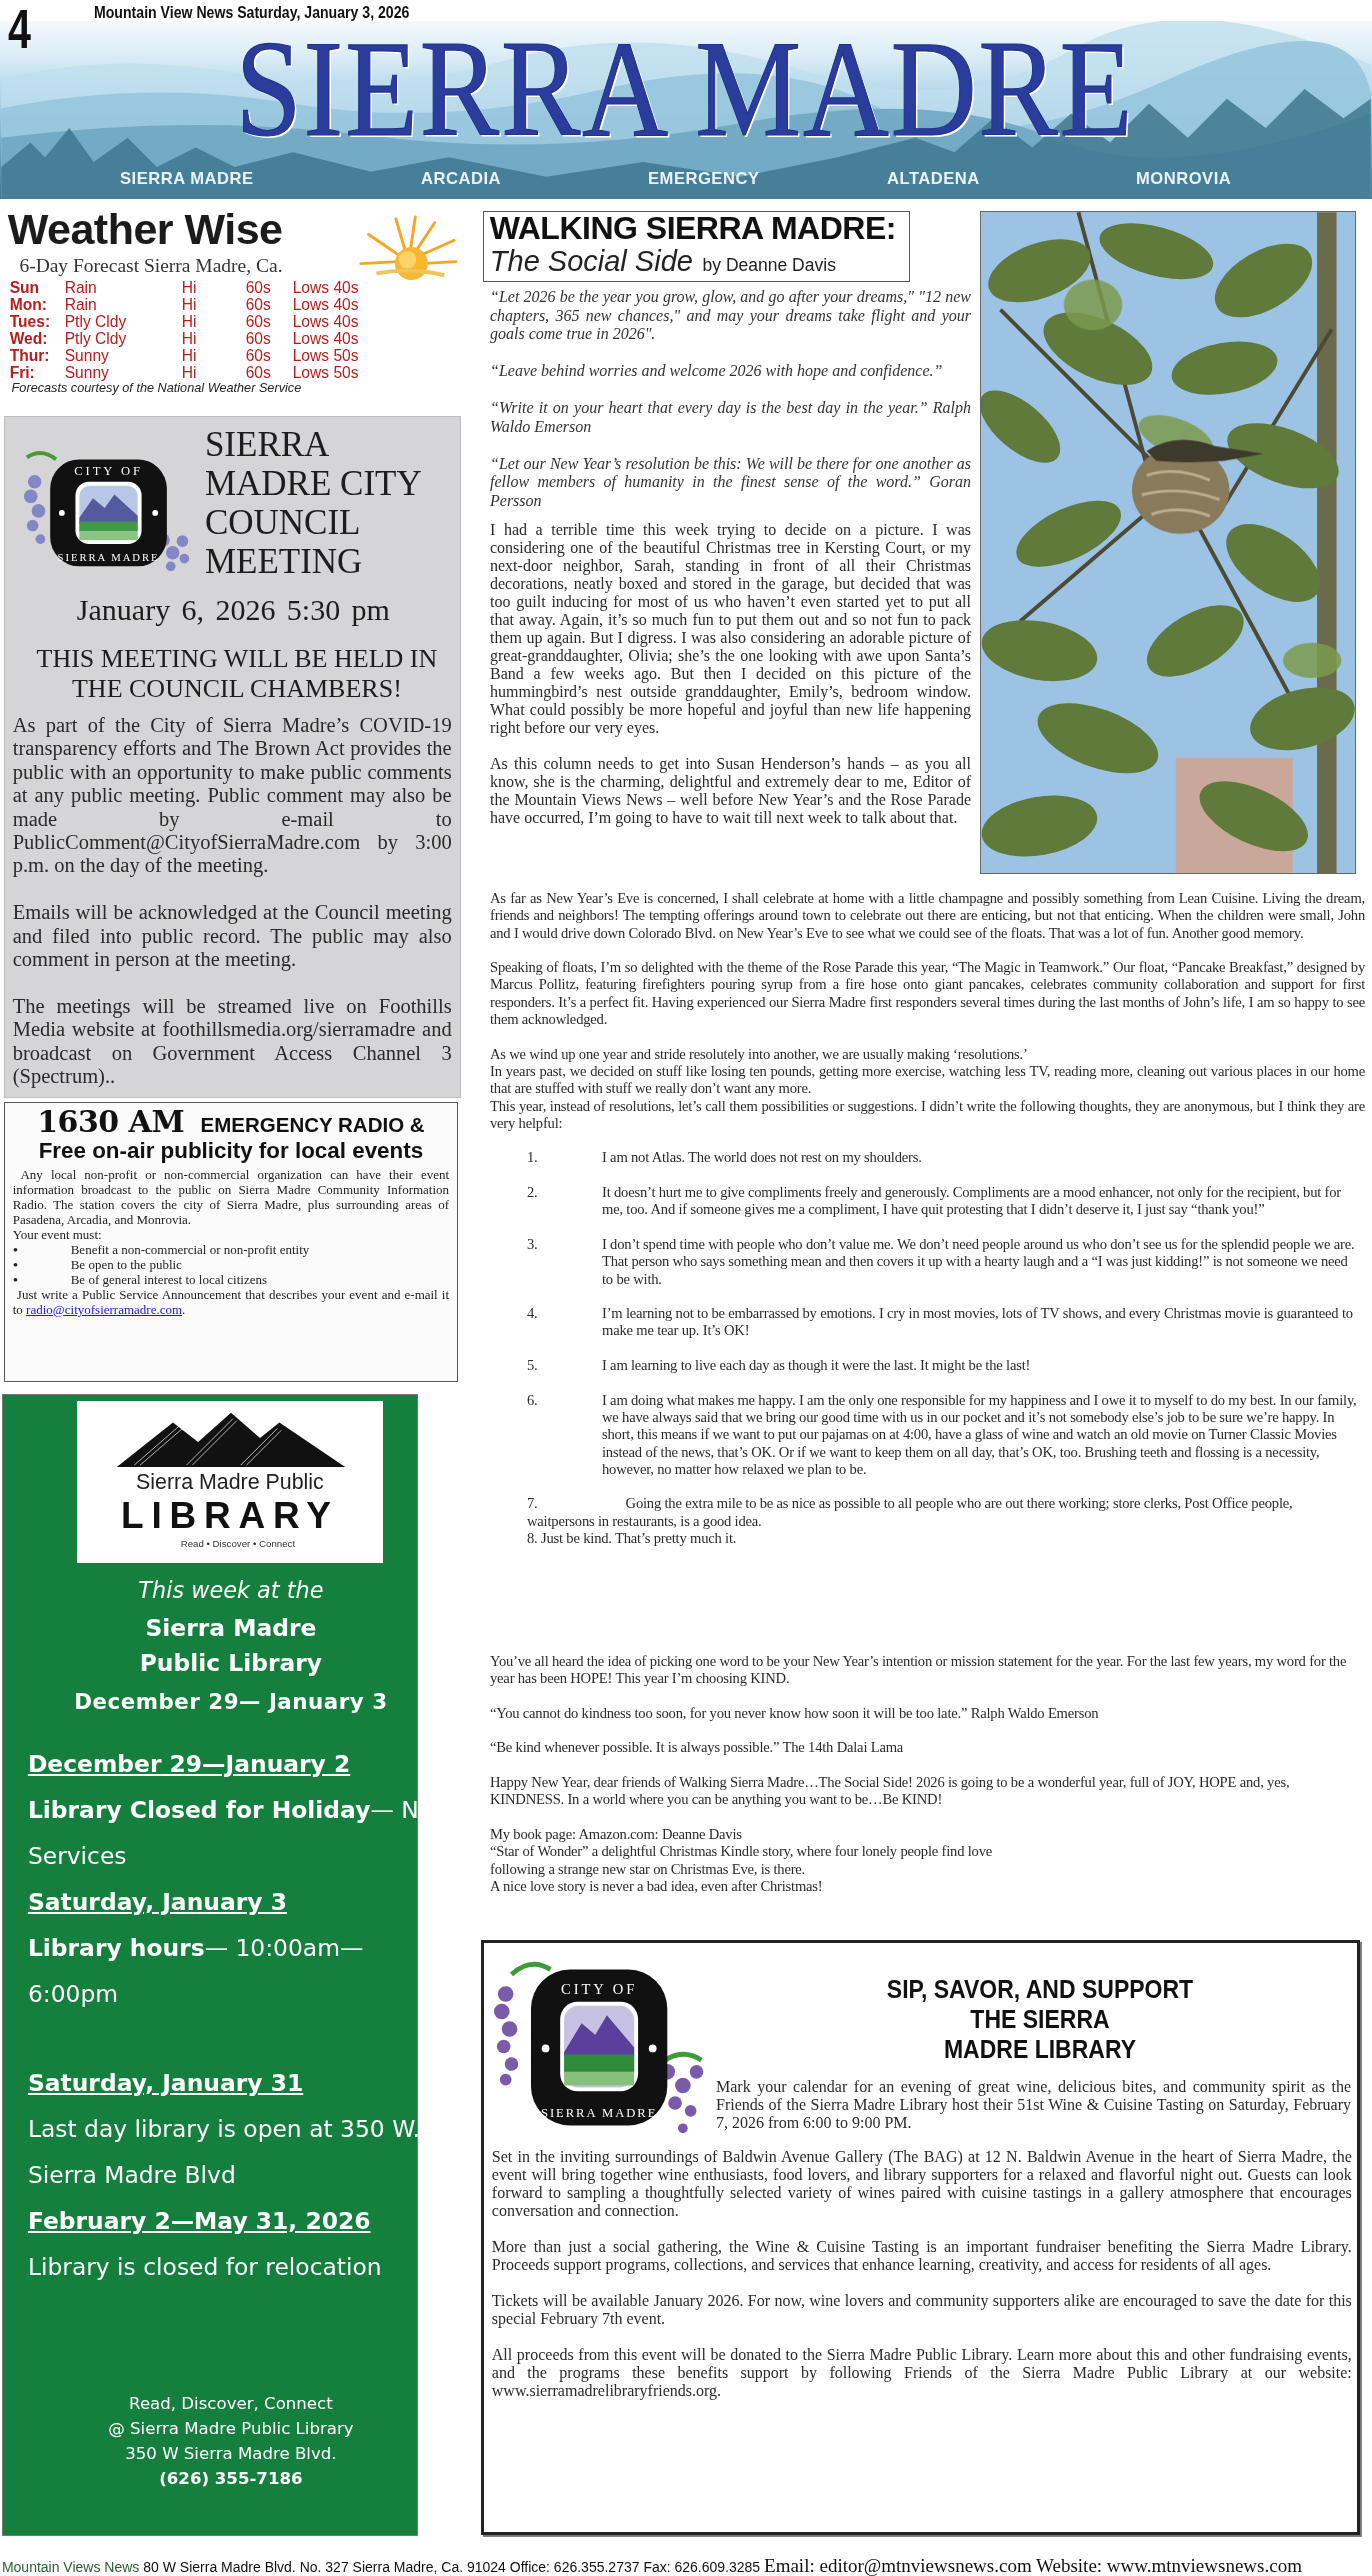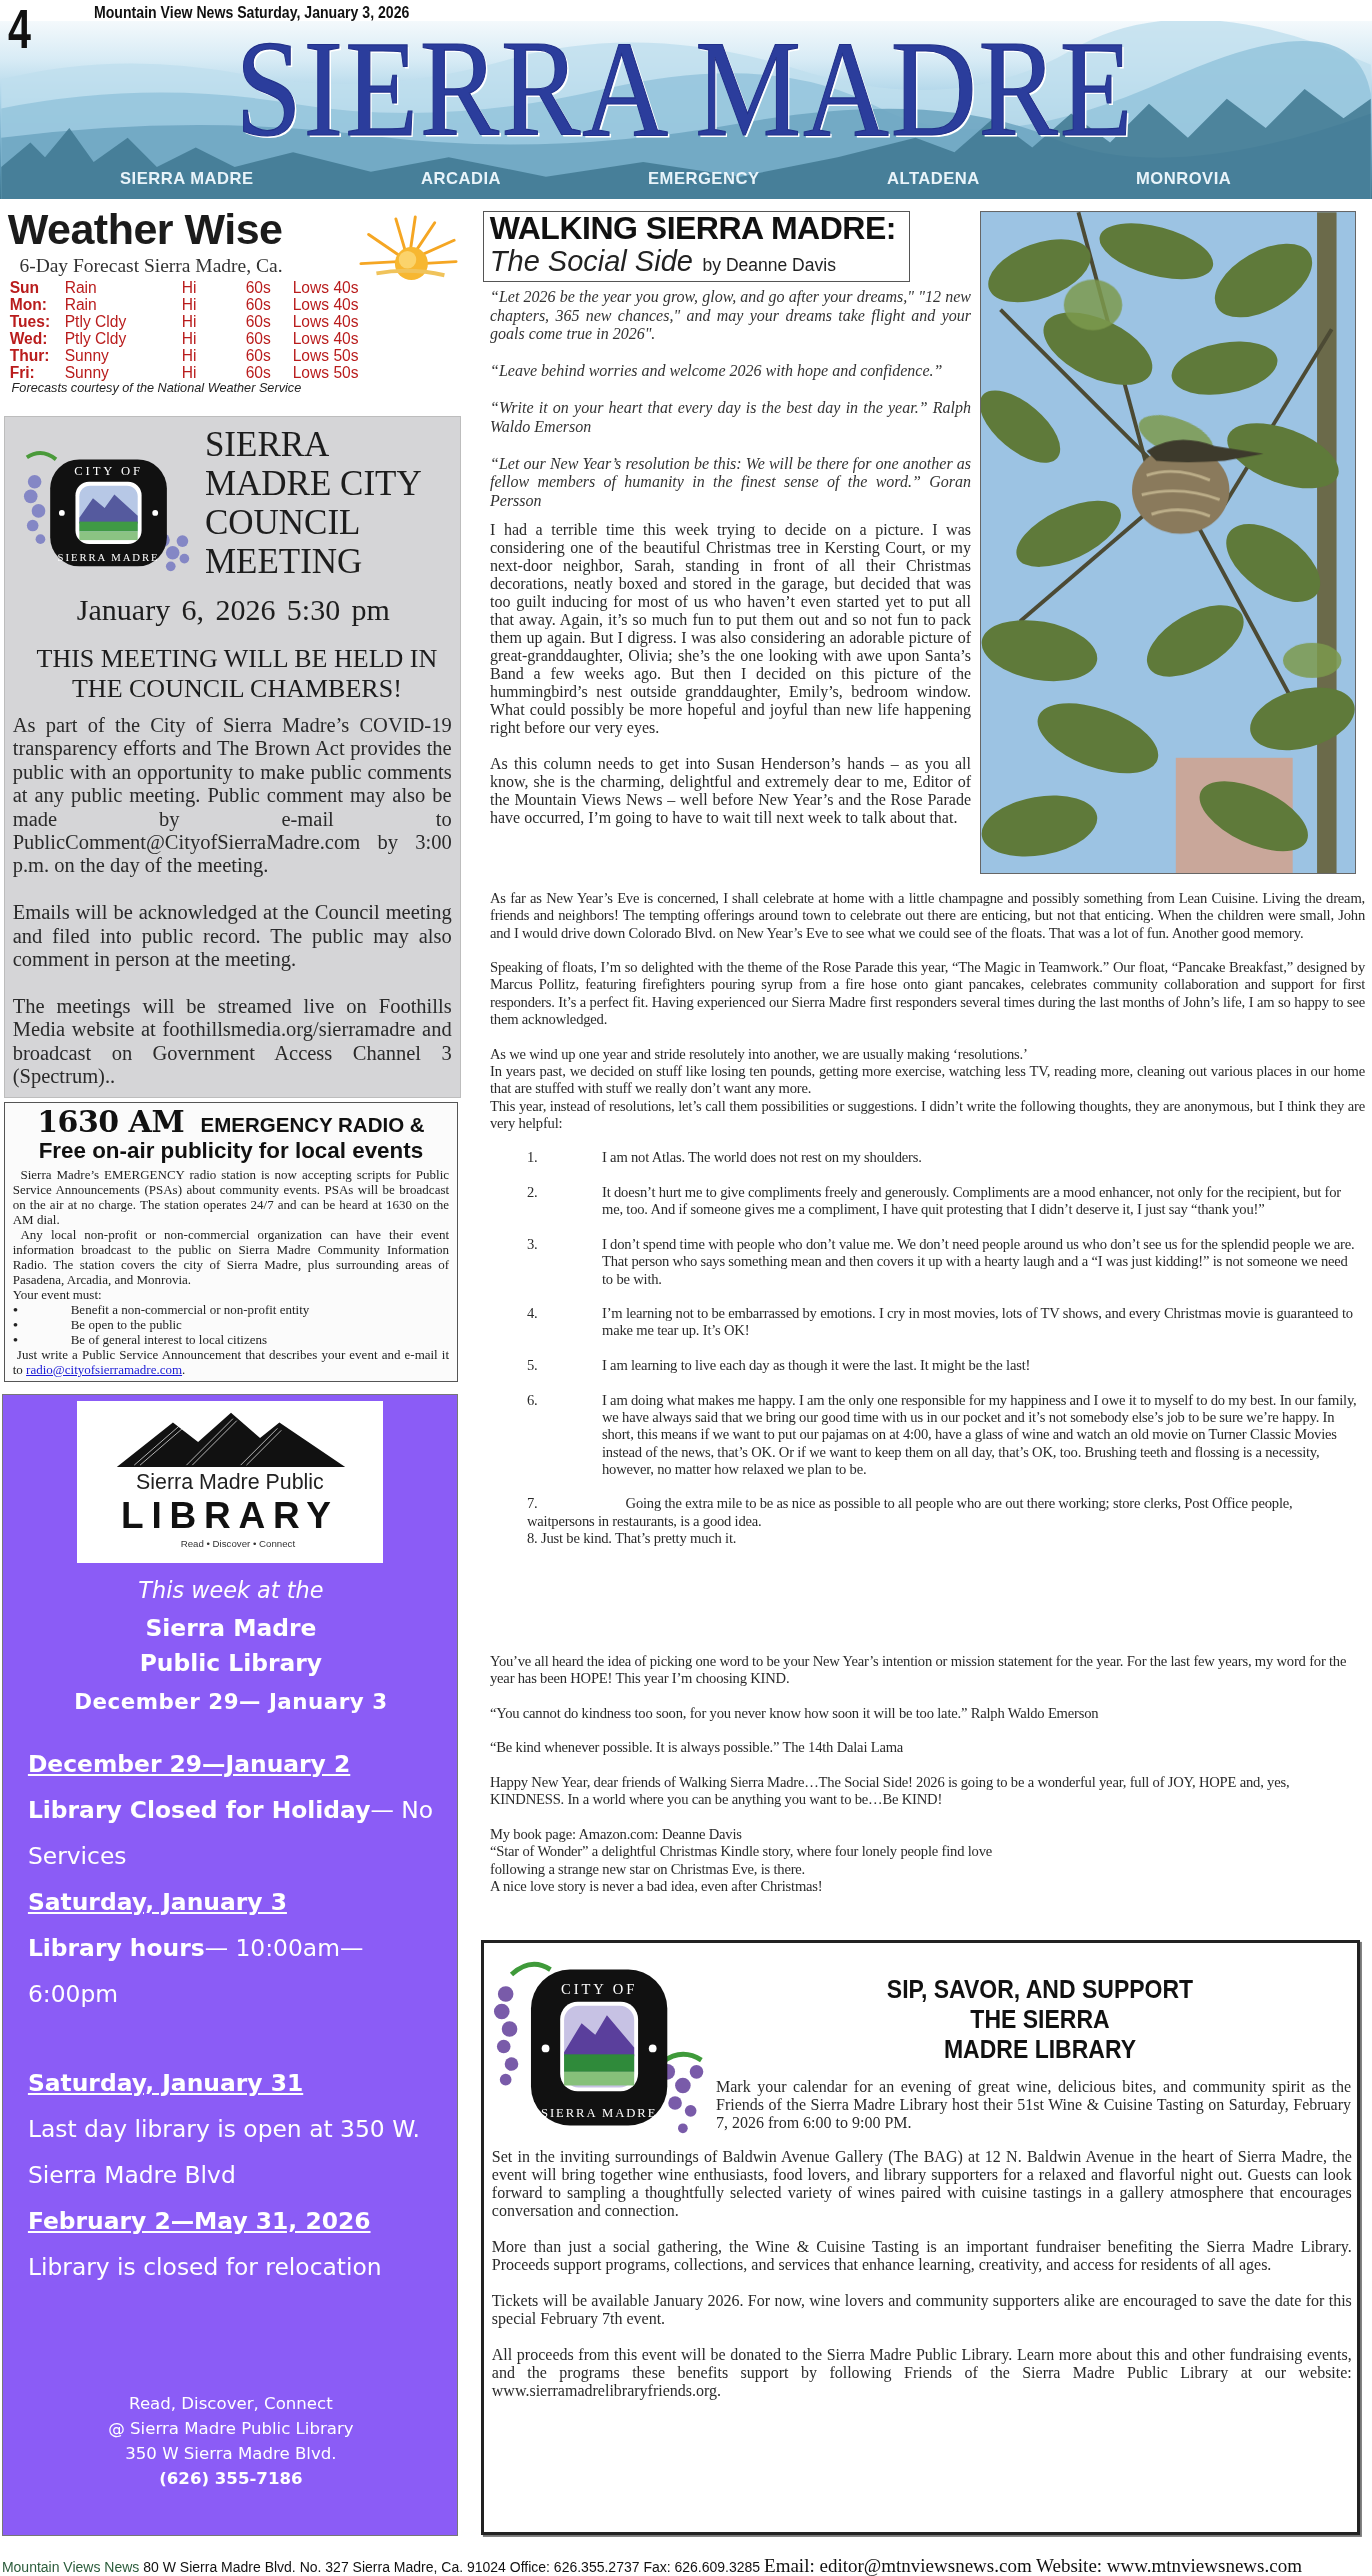--- a/index.html
+++ b/index.html
@@ -43,21 +43,21 @@
   .radio-h1 .freq { font-family: "DejaVu Serif", serif; font-size: 30px; letter-spacing: -0.5px; margin-right: 9.7px; }
   .radio-h1 .er { font-size: 20.5px; }
   .radio-h2 { text-align: center; font: bold 22.4px/25px "Liberation Sans", sans-serif; color: #111; margin-bottom: 3.9px; }
   .radio-body { font: 13px/15px "Liberation Serif", serif; color: #222; text-align: justify; }
   .radio-body p { text-indent: 7.8px; }
   .radio-body ul { list-style: none; }
   .radio-body li { position: relative; padding-left: 58px; }
   .radio-body li::before { content: "•"; position: absolute; left: 0; font-size: 15.6px; }
   .radio-link { color: #1a1ad6; text-decoration: underline; }
 
-  .library { position: absolute; left: 1.9px; top: 1394px; width: 456px; height: 1142px; background: #8b5cf6; border: 1.9px solid #777; color: #fff; font-family: "DejaVu Sans", sans-serif; }
+  .library { position: absolute; left: 1.9px; top: 1394px; width: 416px; height: 1142px; background: #15803d; border: 1.9px solid #777; color: #fff; font-family: "DejaVu Sans", sans-serif; }
   .lib-logo { position: absolute; left: 74px; top: 5.8px; width: 306px; height: 162px; background: #fff; }
   .lib-logo svg { position: absolute; left: 37px; top: 7.8px; }
   .lib-name { position: absolute; left: 0; top: 70px; width: 306px; text-align: center; font: 21.4px/23.4px "Liberation Sans", sans-serif; color: #222; }
   .lib-word { position: absolute; left: 0; top: 94px; width: 306px; text-align: center; font: bold 37px/41px "Liberation Sans", sans-serif; color: #111; letter-spacing: 7.8px; }
   .lib-tag { position: absolute; left: 8px; top: 137px; width: 306px; text-align: center; font: 9.7px/11.7px "Liberation Sans", sans-serif; color: #333; }
   .lib-week { position: absolute; left: 0; top: 181px; width: 456px; text-align: center; font: italic 22.4px/29px "DejaVu Sans", sans-serif; }
   .lib-where { position: absolute; left: 0; top: 216px; width: 456px; text-align: center; font: bold 23.4px/35px "DejaVu Sans", sans-serif; }
   .lib-range { position: absolute; left: 0; top: 292px; width: 456px; text-align: center; font: bold 21.4px/29px "DejaVu Sans", sans-serif; letter-spacing: 0.5px; }
   .lib-list { position: absolute; left: 25px; top: 346px; width: 419px; font: 23.4px/46px "DejaVu Sans", sans-serif; }
   .lib-list .u { font-weight: bold; text-decoration: underline; }
@@ -224,21 +224,20 @@
   </div>
 </section>
 
 <section class="radio">
   <div class="radio-h1">
     <span class="freq">1630 AM</span>
     <span class="er">EMERGENCY RADIO &amp;</span>
   </div>
   <div class="radio-h2">Free on-air publicity for local events</div>
   <div class="radio-body">
-    <p>Sierra Madre’s EMERGENCY radio station is now accepting scripts for Public Service Announcements (PSAs) about community events.  PSAs will be broadcast on the air at no charge.  The station operates 24/7 and can be heard at 1630 on the AM dial.</p>
     <p>Any local non-profit or non-commercial organization can have their event information broadcast to the public on Sierra Madre Community Information Radio.  The station covers the city of Sierra Madre, plus surrounding areas of Pasadena, Arcadia, and Monrovia.</p>
     <div>Your event must:</div>
     <ul>
       <li>Benefit a non-commercial or non-profit entity</li>
       <li>Be open to the public</li>
       <li>Be of general interest to local citizens</li>
     </ul>
     <div>&nbsp;<span>Just write a Public Service Announcement that describes your event and e-mail it to</span> <a class="radio-link" title="radio@cityofsierramadre.com">radio@cityofsierramadre.com</a><span>.</span></div>
   </div>
 </section>

